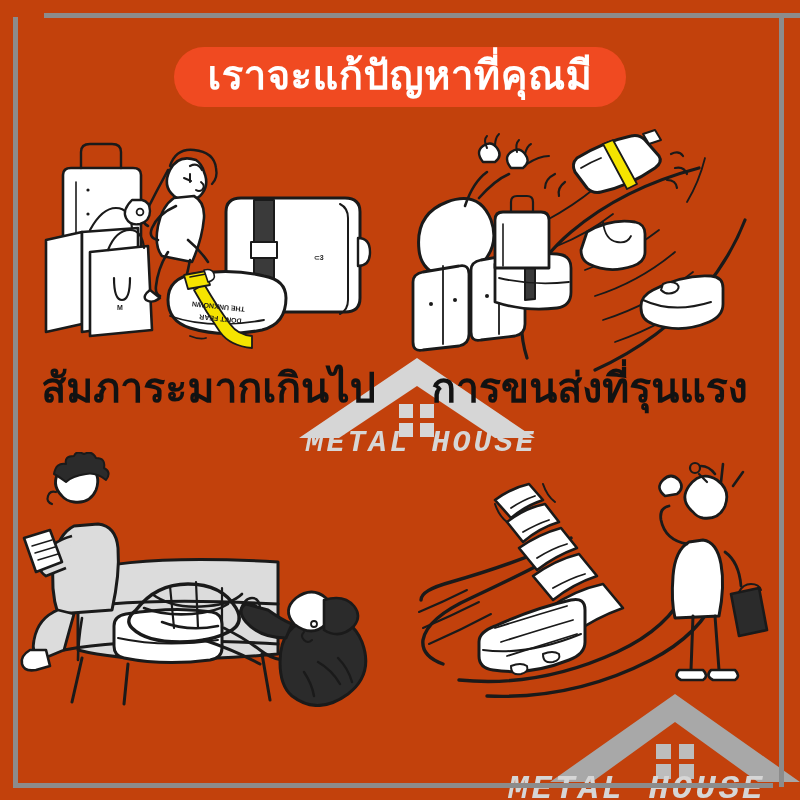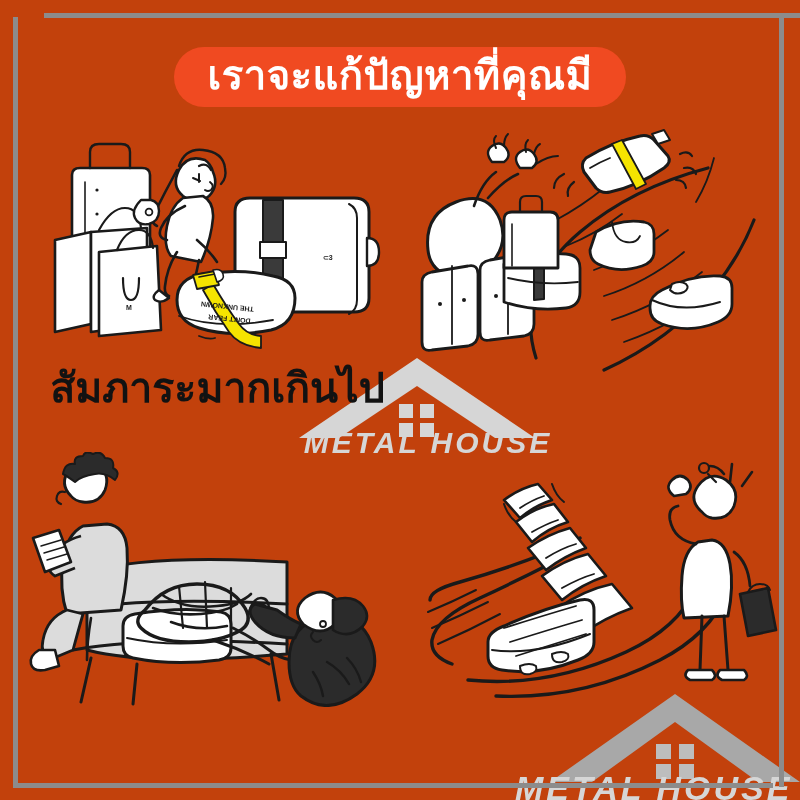--- a/index.html
+++ b/index.html
@@ -61,37 +61,38 @@
   .watermark {
     position: absolute;
     z-index: 20;
     pointer-events: none;
     opacity: 1;
   }
   .wm-main { left: 292px; top: 352px; width: 250px; height: 110px; }
   .wm-br   { left: 500px; top: 690px; width: 300px; height: 120px; }
   .wm-text {
     position: absolute;
-    left: 11px;
+    left: 4px;
     bottom: 2px;
     width: 100%;
     text-align: center;
     color: #d6d6d6;
     font-weight: bold;
     font-style: italic;
     letter-spacing: 3px;
     font-size: 30px;
     white-space: nowrap;
+    font-family: Liberation Mono, monospace;
   }
   .wm-br .wm-text { font-size: 34px; text-align: left; padding-left: 4px; }
 
   
   .panels {
     position: absolute;
-    left: 27px;
+    left: 18px;
     top: 120px;
     width: 762px;
     height: 665px;
     z-index: 25;
   }
   .panel {
     position: absolute;
     width: 381px;
     height: 332px;
   }
@@ -287,20 +288,21 @@
           <path class="ink" stroke-width="2.2" d="M112 92 l0 -10 q0 -6 6 -6 l10 0 q6 0 6 6 l0 10"></path>
           <path class="ink" stroke-width="1.6" d="M104 104 l0 42"></path>
 
           <path class="ink-fill-w" stroke-width="2.8" d="M188 112 q24 -14 48 -10 q10 2 10 12 l0 18 q0 10 -12 14 q-24 8 -44 -2 q-8 -4 -8 -14 Z"></path>
           <path class="ink" stroke-width="1.8" d="M204 102 q2 18 14 20 q10 2 14 -6"></path>
           <path class="ink-fill-w" stroke-width="2.8" d="M242 186 q0 -10 12 -16 q30 -16 58 -14 q12 1 12 12 l0 16 q0 12 -14 18 q-28 12 -56 2 q-12 -4 -12 -16 Z"></path>
           <path class="ink" stroke-width="2" d="M244 180 q30 14 68 2"></path>
           <path class="ink-fill-w" stroke-width="2" d="M264 164 q8 -4 14 0 q4 4 -2 8 q-8 4 -14 -2 Z"></path>
         </svg>
       </div>
+      <div class="panel-caption">การขนส่งที่รุนแรง</div>
     </div>
 
     <div class="panel p-bl">
       <div class="panel-art">
         <svg viewBox="0 0 381 255">
 
           <path class="ink-gray" stroke-width="3" d="M60 120 q62 -18 200 -10 l0 92 q-140 12 -200 -4 Z"></path>
           <path class="ink" stroke-width="3" d="M36 160 q70 -16 224 -8"></path>
           <path class="ink" stroke-width="3" d="M46 198 q80 -14 214 -6"></path>
           <path class="ink" stroke-width="3" d="M64 206 l-10 44 M244 202 l8 46 M110 212 l-4 40"></path>

